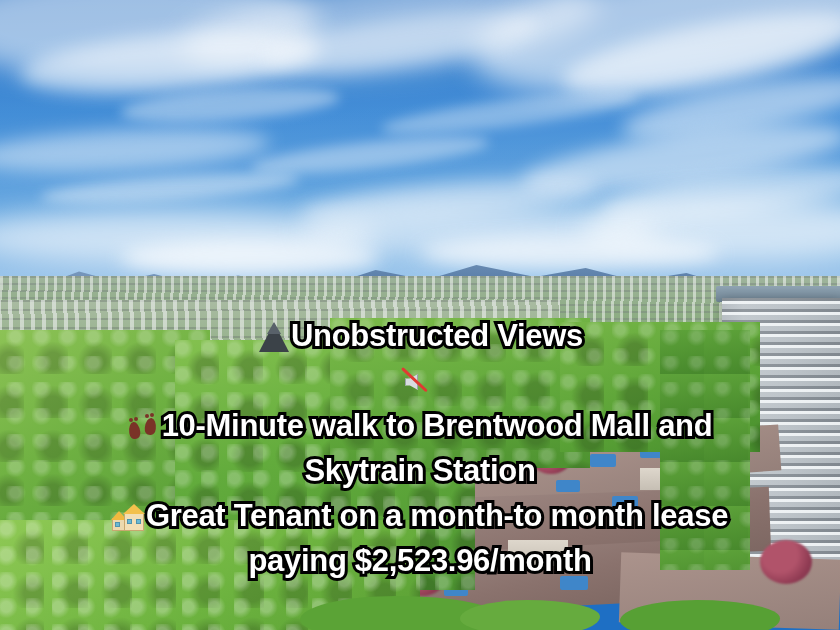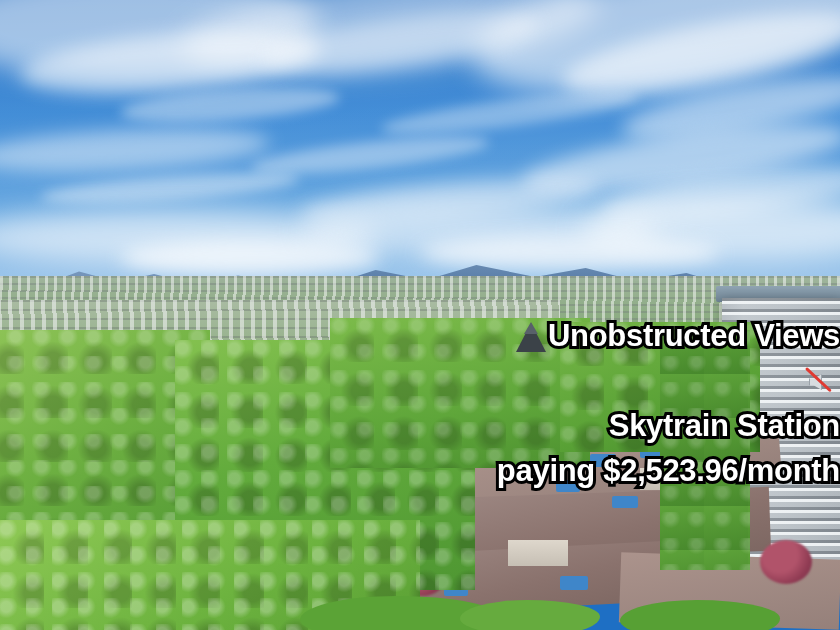--- a/index.html
+++ b/index.html
@@ -152,21 +152,20 @@
   }
   .bline {
     font-size:31px;
     font-weight:bold;
     line-height:45px;
     color:#ffffff;
     -webkit-text-stroke:6px #000000;
     paint-order:stroke fill;
     letter-spacing:-0.3px;
     white-space:nowrap;
-    text-align:right;
   }
 
   
   .ico { display:inline-block; position:relative; vertical-align:-6px; }
 
   .ico-mountain { width:34px; height:30px; }
   .ico-mountain i {
     position:absolute; left:2px; bottom:0;
     width:0; height:0;
     border-left:15px solid transparent;
@@ -360,25 +359,45 @@
         <i></i><i class="cap"></i>
       </span><span>Unobstructed Views</span>
     </div>
 
     <div class="bline">
       <span class="ico ico-mute">
         <span class="spk"></span><span class="slash"></span>
       </span>
     </div>
 
+    <div class="bline">
+      <span class="ico ico-feet">
+        <span class="f a"></span><span class="f b"></span>
+        <span class="t" style="left:1px; bottom:20px;"></span>
+        <span class="t" style="left:6px; bottom:21px;"></span>
+        <span class="t" style="left:17px; bottom:24px;"></span>
+        <span class="t" style="left:22px; bottom:25px;"></span>
+      </span><span>10-Minute walk to Brentwood Mall and</span>
+    </div>
 
     <div class="bline">
       <span>Skytrain Station</span>
     </div>
 
+    <div class="bline">
+      <span class="ico ico-houses">
+        <span class="hs small"></span>
+        <span class="rf small"></span>
+        <span class="hs big"></span>
+        <span class="rf big"></span>
+        <span class="win" style="left:15px; bottom:8px;"></span>
+        <span class="win" style="left:24px; bottom:8px;"></span>
+        <span class="win" style="left:3px; bottom:5px;"></span>
+      </span><span>Great Tenant on a month-to month lease</span>
+    </div>
 
     <div class="bline">
       <span>paying $2,523.96/month</span>
     </div>
 
   </div>
 
 </div>
 
 </body></html>

